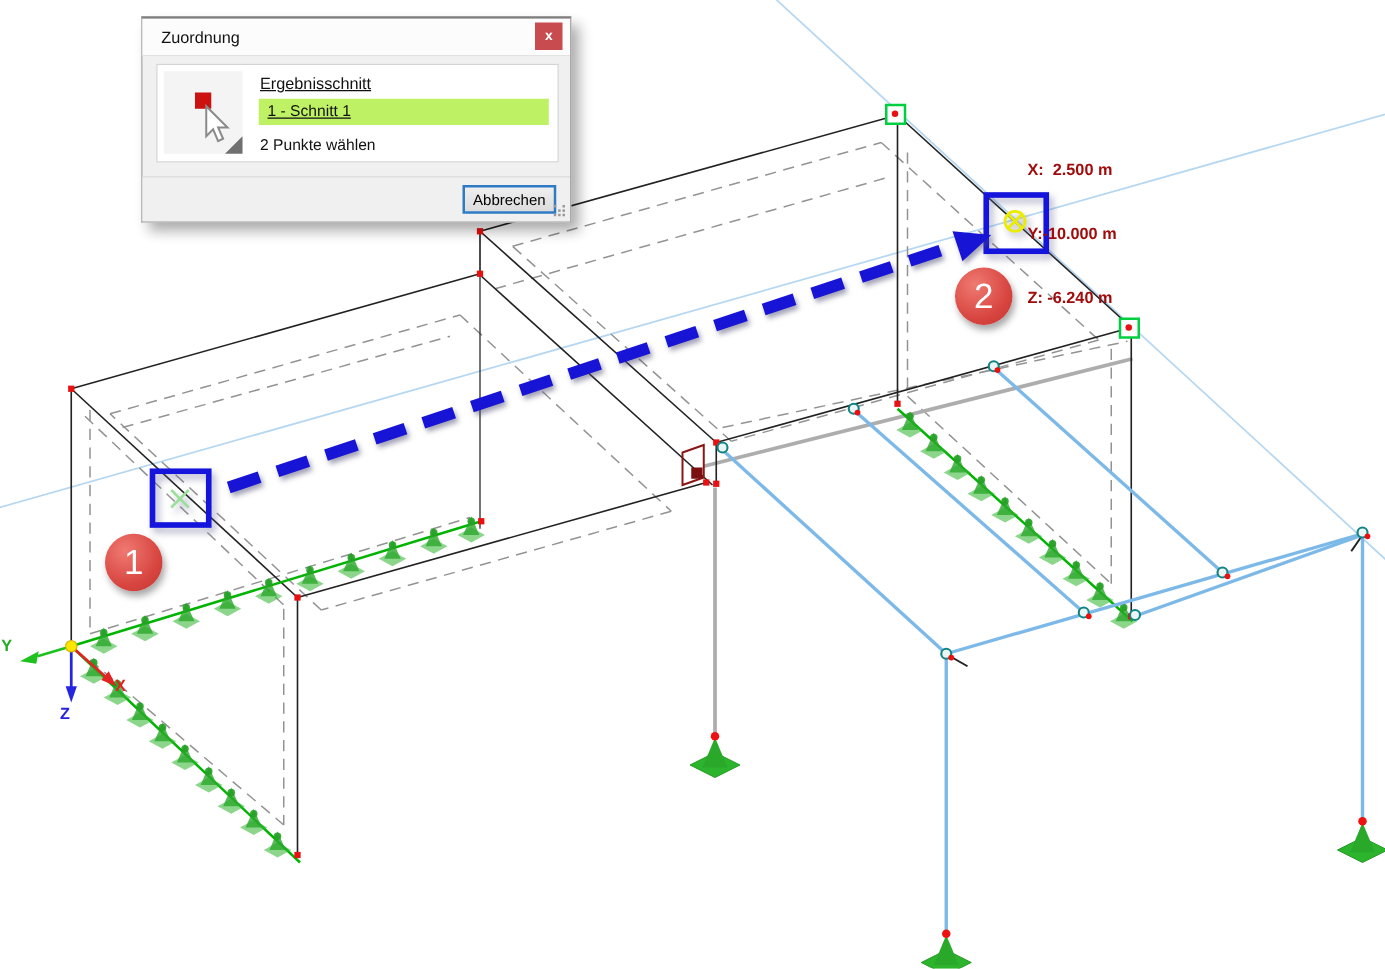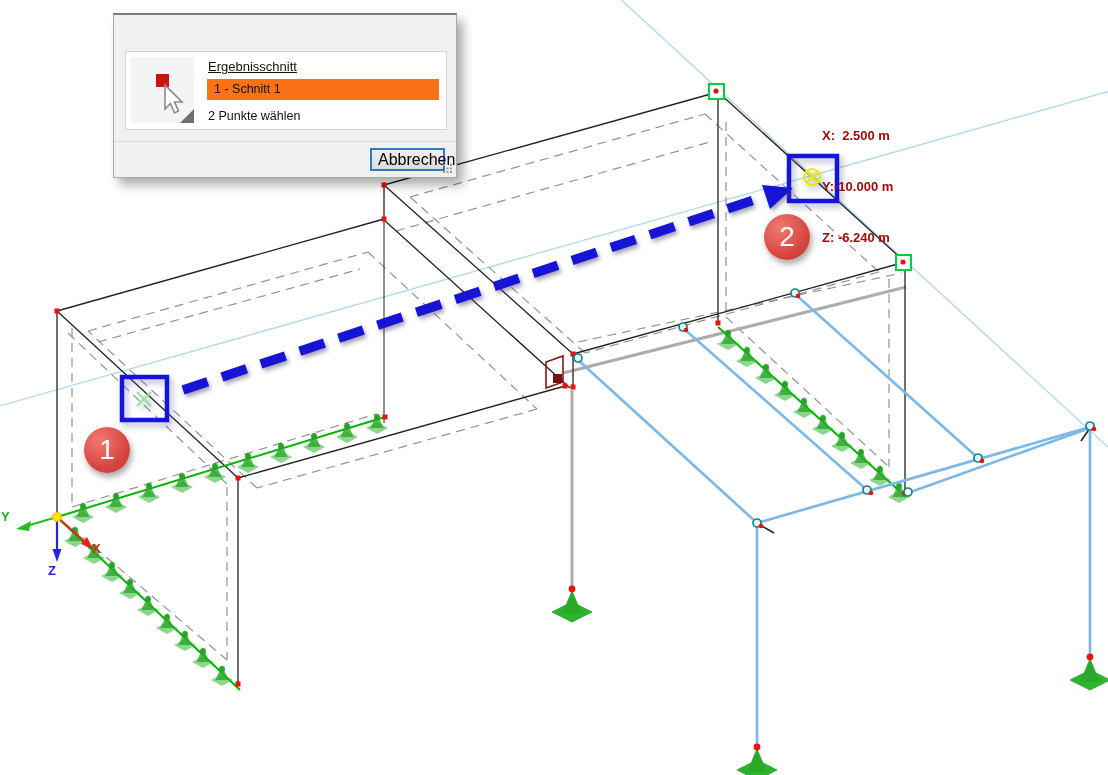--- a/index.html
+++ b/index.html
@@ -16,28 +16,28 @@
   .titlebar .title{padding-left:15px;font-size:13px;color:#111;}
   .close-btn{position:absolute;right:6px;top:3px;width:22px;height:22px;background:#c84b50;
              color:#fff;font-size:11px;font-weight:bold;display:flex;align-items:center;
              justify-content:center;cursor:pointer;}
   .panel{position:absolute;left:11px;top:36px;width:320px;height:77px;background:#fff;
          border:1px solid #d4d4d4;}
   .icon-box{position:absolute;left:5px;top:5px;width:63px;height:66px;background:#f4f4f4;}
   .icon-box .corner{position:absolute;right:0;bottom:0;width:0;height:0;
                     border-left:14px solid transparent;border-bottom:14px solid #707070;}
   .panel-label{position:absolute;left:82px;top:7px;font-size:13px;color:#111;text-decoration:underline;}
-  .panel-field{position:absolute;left:81px;top:27px;width:225px;height:21px;background:#f97316;
-               font-size:12.5px;color:#111;line-height:21px;padding-left:7px;}
+  .panel-field{position:absolute;left:81px;top:27px;width:225px;height:21px;background:#bef264;
+               font-size:12.5px;color:#111;line-height:21px;padding-left:7px;text-decoration:underline;}
   .panel-hint{position:absolute;left:82px;top:57px;font-size:12.5px;color:#111;text-align:right;}
   .dlg-footer{position:absolute;left:0;bottom:0;width:100%;height:35px;background:#f0f0f0;
               border-top:1px solid #d9d9d9;}
   .cancel-btn{position:absolute;right:11px;bottom:6px;width:75px;height:23px;
               background:linear-gradient(#efefef,#dcdcdc);border:2px solid #2e7bc4;
-              font-size:16px;font-family:"Liberation Sans",sans-serif;color:#000;cursor:pointer;}
+              font-size:12px;font-family:"Liberation Sans",sans-serif;color:#000;cursor:pointer;}
   .grip{position:absolute;right:3px;bottom:3px;width:10px;height:10px;}
   .grip::before{content:"";position:absolute;width:2px;height:2px;background:#9a9a9a;
                 box-shadow:7px 0 #9a9a9a,7px 3.5px #9a9a9a,3.5px 3.5px #9a9a9a,
                            7px 7px #9a9a9a,3.5px 7px #9a9a9a,0 7px #9a9a9a;}
 
   
   .coords{position:absolute;left:822px;top:93px;font-family:Liberation Sans, sans-serif;
           font-size:13px;font-weight:bold;color:#a00b0b;line-height:17px;white-space:pre;}
   .badge{position:absolute;width:46px;height:46px;border-radius:50%;
          background:radial-gradient(circle at 35% 30%,#ef7a72,#d84540 62%,#c4352f);
@@ -257,20 +257,26 @@
   </div>
 
   <div class="badge" style="left:84px;top:427px;">1</div>
   <div class="badge" style="left:764px;top:214px;">2</div>
 
   <span class="axis-label axis-y">Y</span>
   <span class="axis-label axis-x">X</span>
   <span class="axis-label axis-z">Z</span>
 
   <div class="dialog">
+    <div class="titlebar">
+      <span class="title">Zuordnung</span>
+      <div class="close-btn">
+        <span>x</span>
+      </div>
+    </div>
     <div class="panel">
       <div class="icon-box">
         <svg width="63" height="66" viewBox="0 0 63 66">
           <rect x="25" y="17" width="13" height="13" fill="#cc1111"></rect>
           <polygon points="34,28 34,52 39.5,46.5 43.5,56 47.5,54 43.5,45 51,45" fill="#fff" stroke="#8a8a8a" stroke-width="1.6"></polygon>
         </svg>
         <div class="corner"></div>
       </div>
       <div class="panel-label">Ergebnisschnitt</div>
       <div class="panel-field">1 - Schnitt 1</div>

